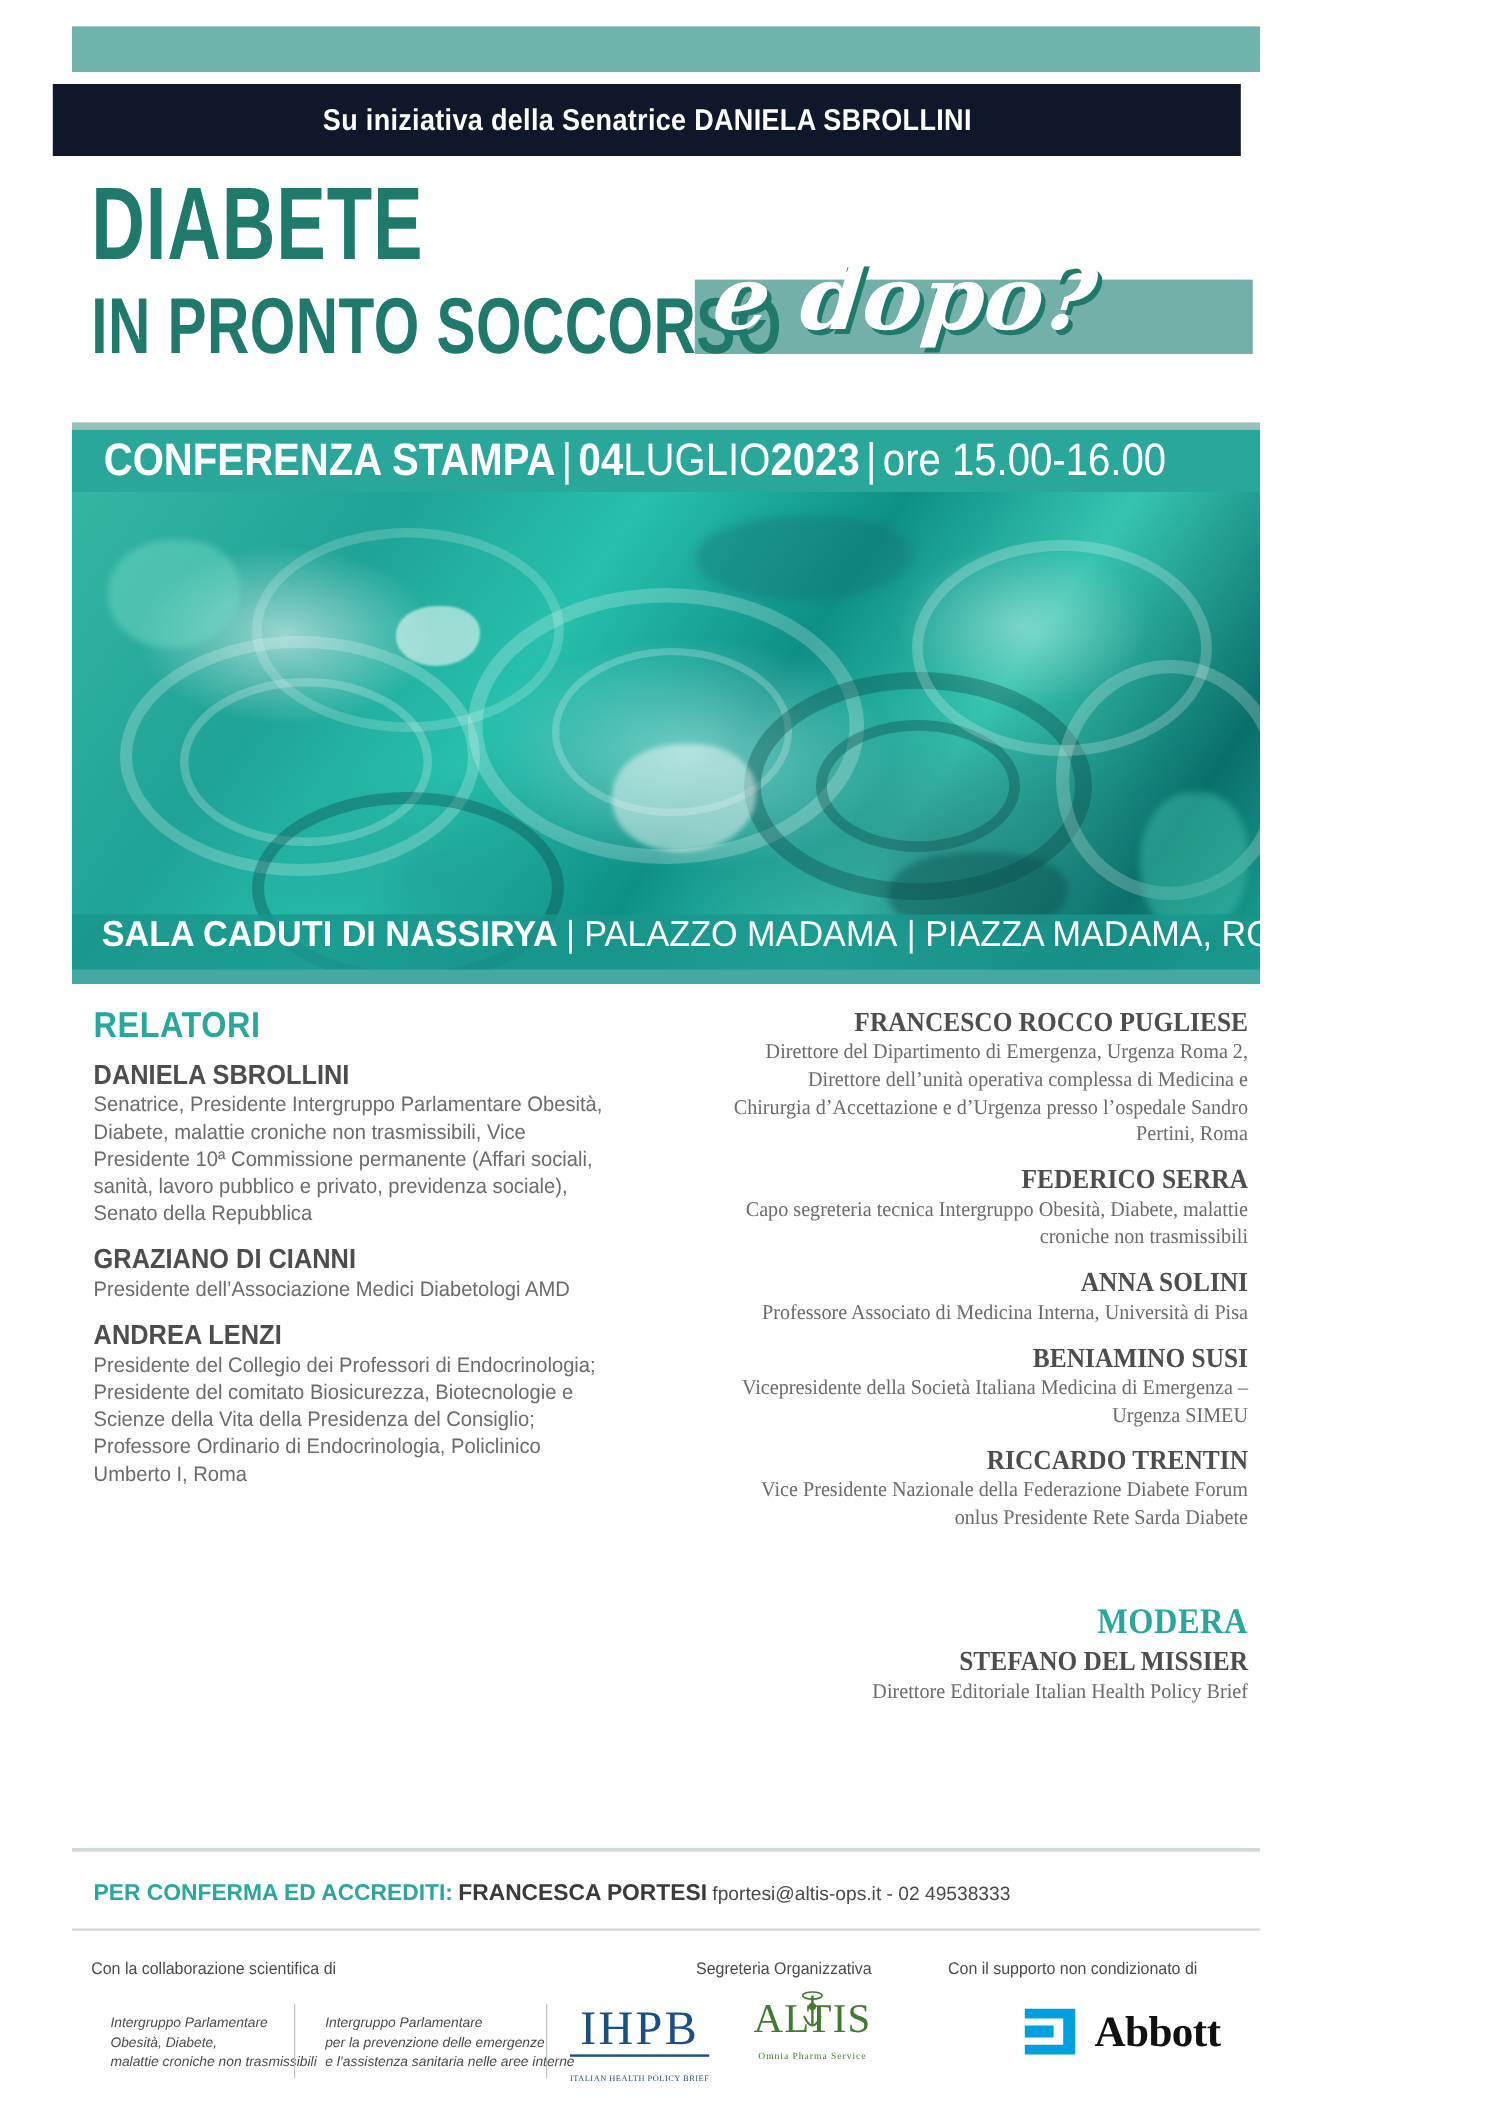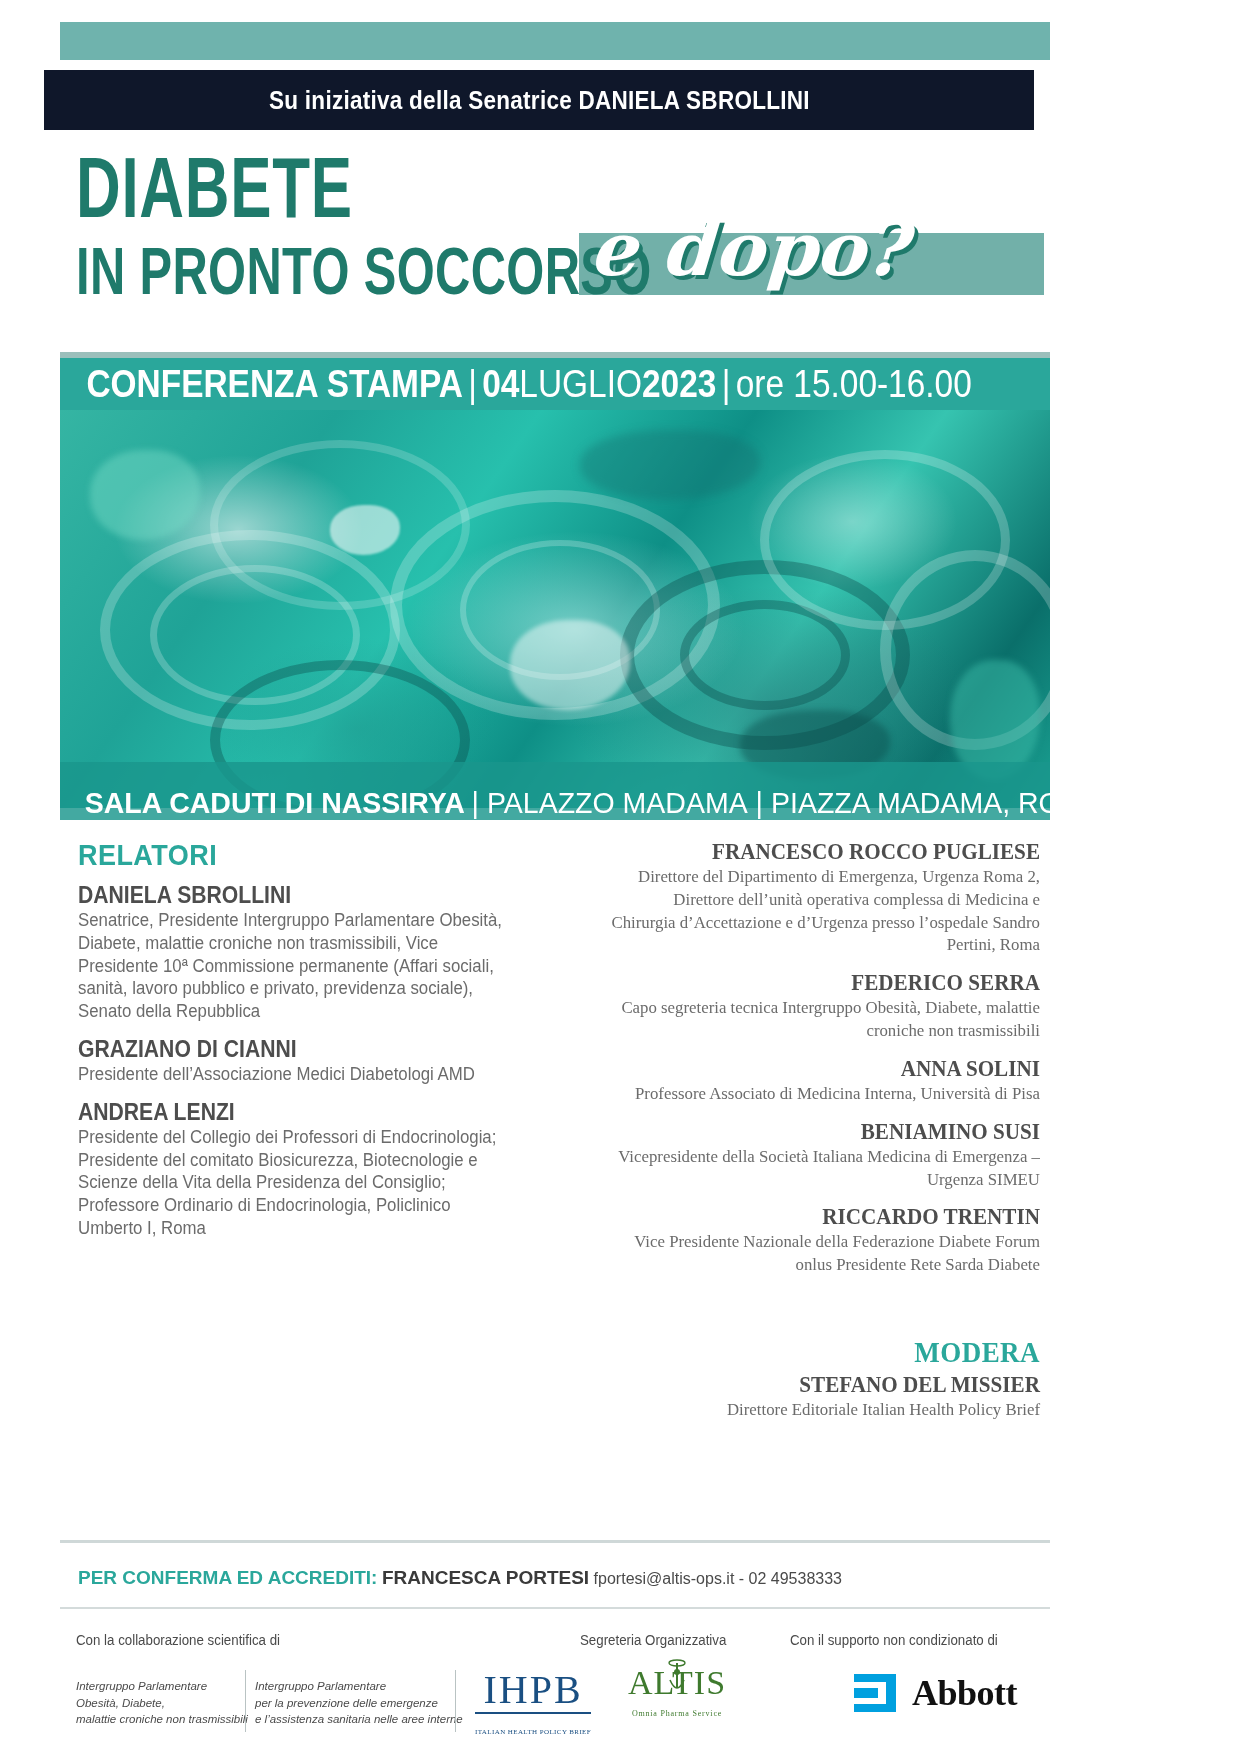--- a/index.html
+++ b/index.html
@@ -98,21 +98,21 @@
     border-style:solid; border-color: rgba(10,70,70,0.35);
   }
   .hero .blob {
     position:absolute; border-radius:50% 45% 55% 50%;
   }
 
   
   .venue-band {
     position:absolute; left:60px; top:762px; width:990px; height:58px;
     background:rgba(26,150,140,0.82);
-    display:flex; align-items:flex-end;
+    display:flex; align-items:flex-start;
   }
   .venue-txt {
     color:#ffffff; font-weight:bold; font-size:30px; white-space:nowrap;
     padding-left:26px; transform: scaleX(0.95); transform-origin:left center;
   }
   .venue-txt .light { font-weight:normal; }
 
   
   .cols { position:absolute; left:60px; top:838px; width:990px; }
   .col-left { position:absolute; left:18px; top:0; width:455px; text-align:left; }
@@ -161,21 +161,21 @@
   .f-label {
     position:absolute; color:#4a4a4a; font-size:14px; white-space:nowrap;
     transform:scaleX(0.95); transform-origin:left center;
   }
   .f-lbl-1 { left:16px; top:12px; }
   .f-lbl-2 { left:520px; top:12px; }
   .f-lbl-3 { left:730px; top:12px; }
 
   .f-txtblock {
     position:absolute; color:#4a4a4a; font-size:11.5px; font-style:italic;
-    line-height:1.45; white-space:nowrap;
+    line-height:1.45; white-space:nowrap;margin-left:16px;
   }
   .f-b1 { left:16px; top:58px; }
   .f-b2 { left:195px; top:58px; }
   .f-div {
     position:absolute; width:1px; background:#b9c3c3;
   }
   .f-d1 { left:185px; top:50px; height:62px; }
   .f-d2 { left:395px; top:50px; height:62px; }
 
   .logo-ihpb { position:absolute; left:415px; top:50px; text-align:center; }

